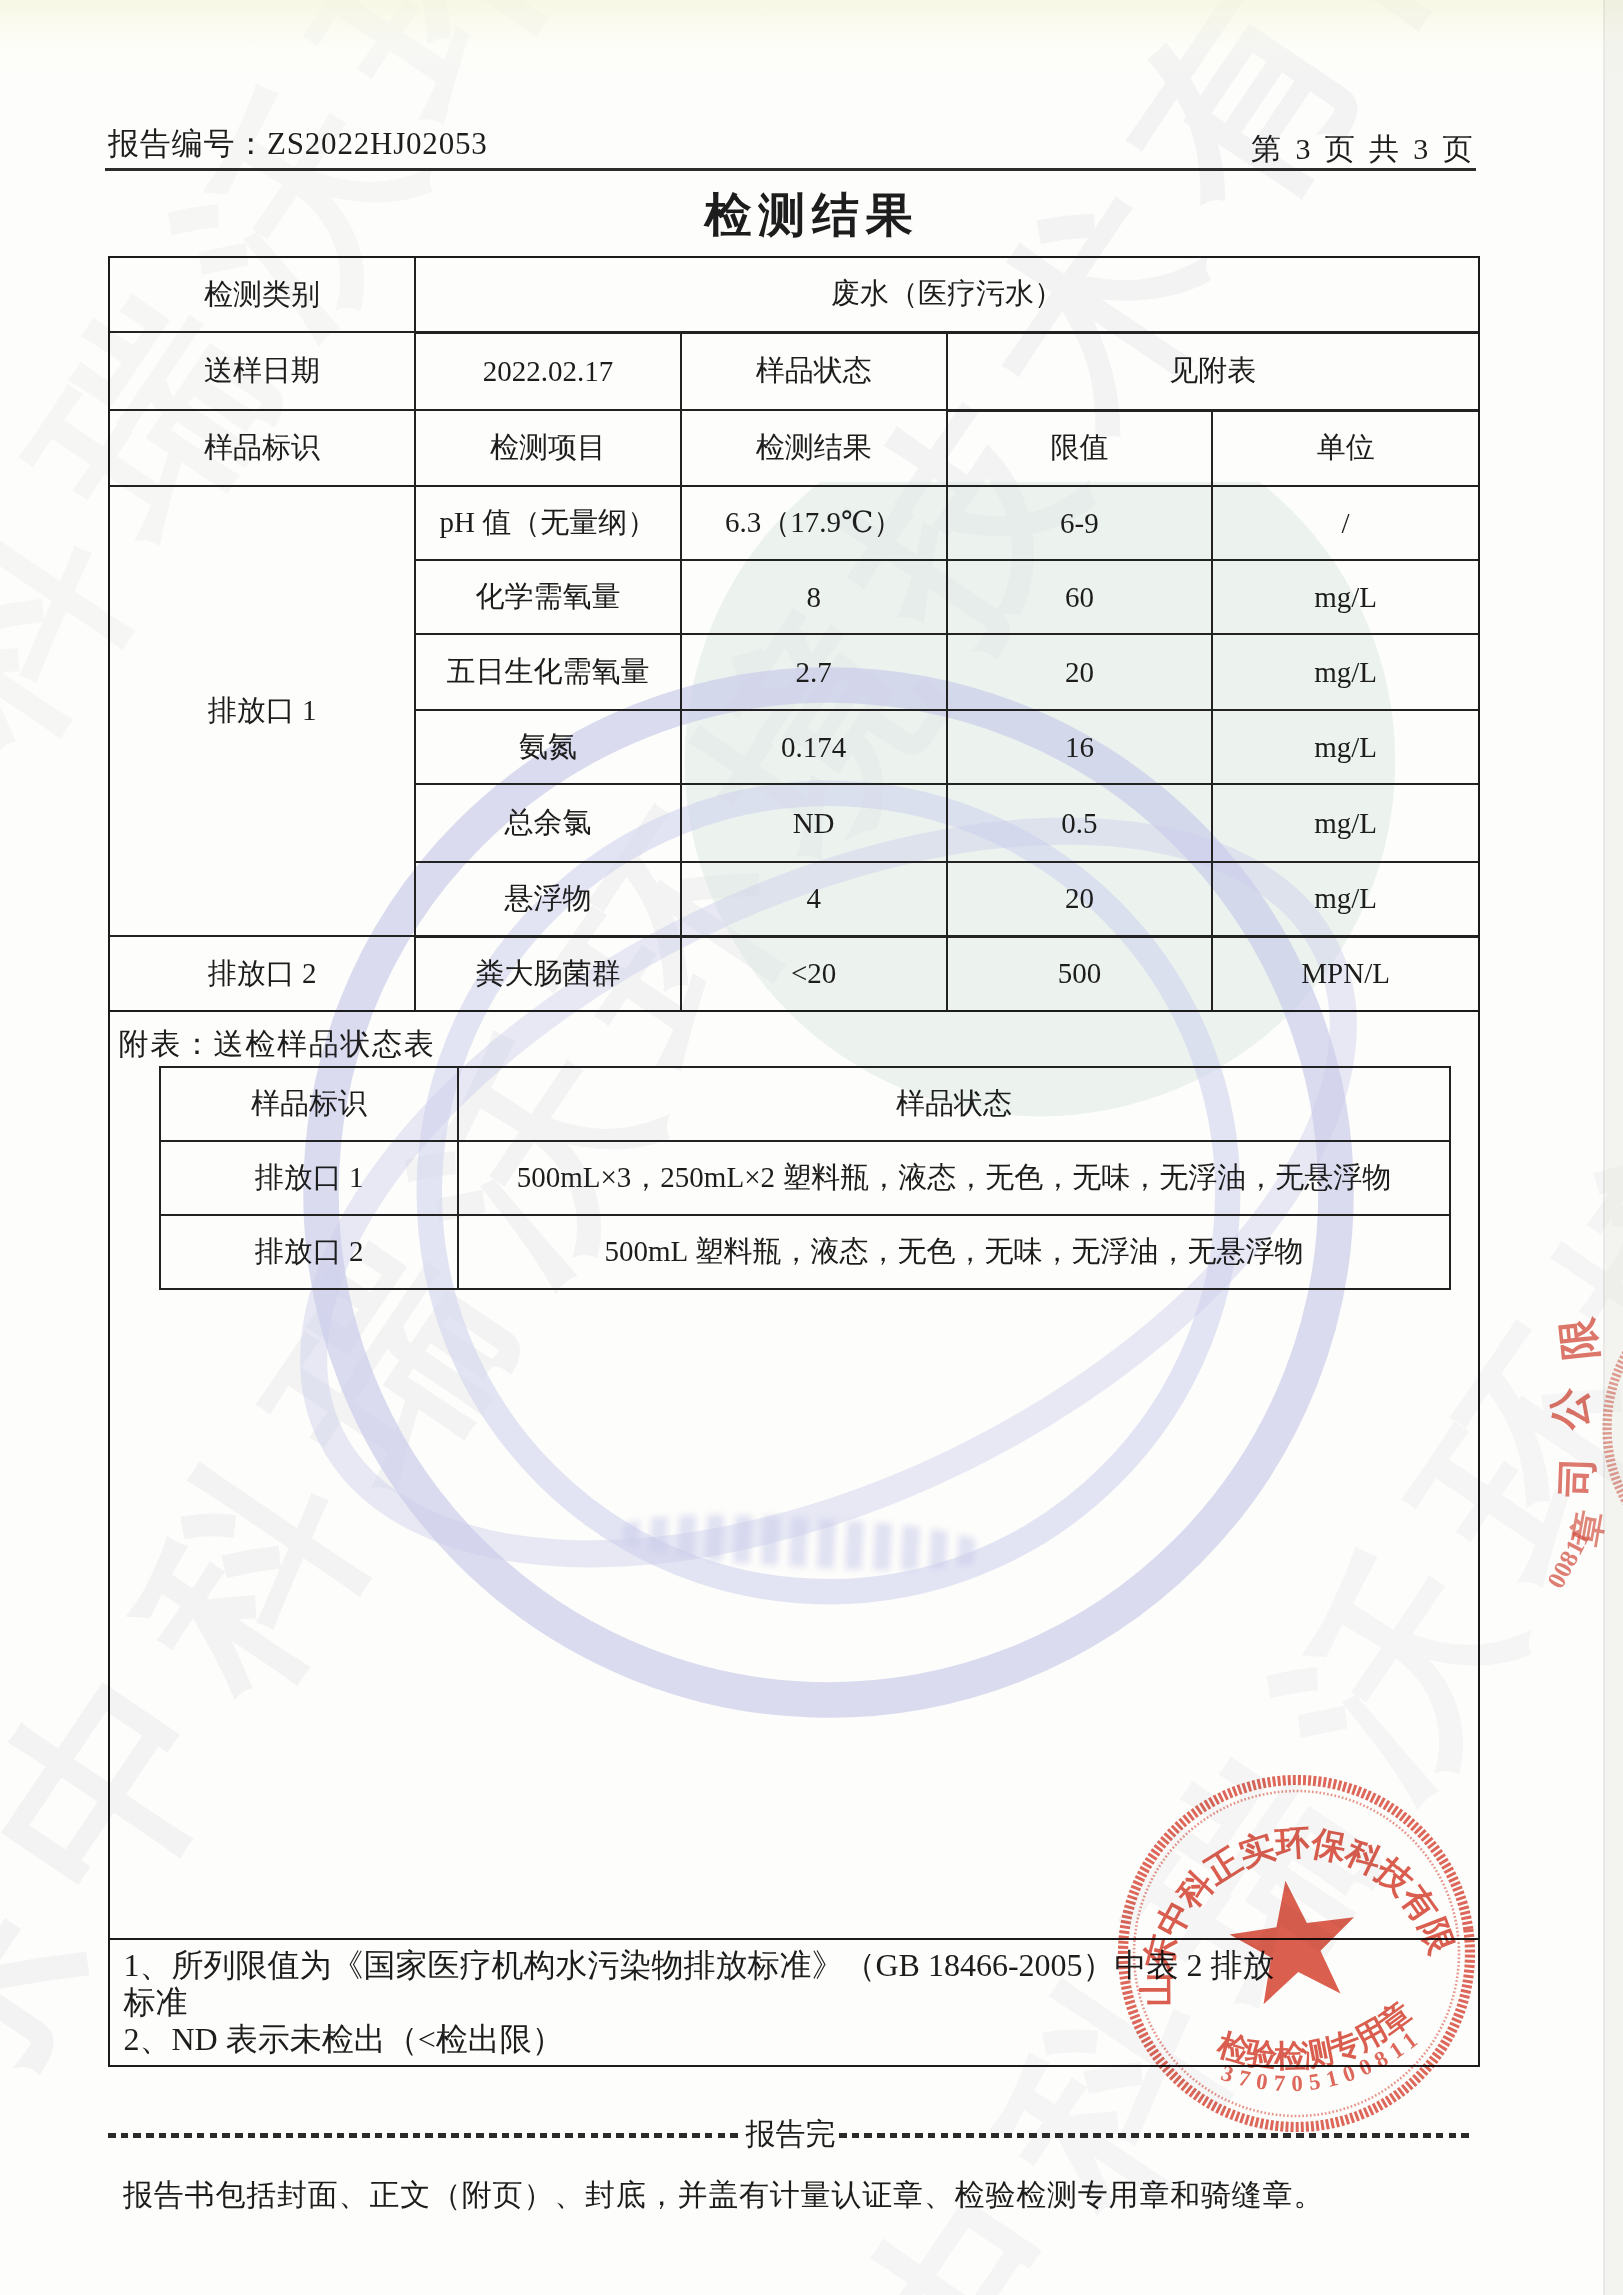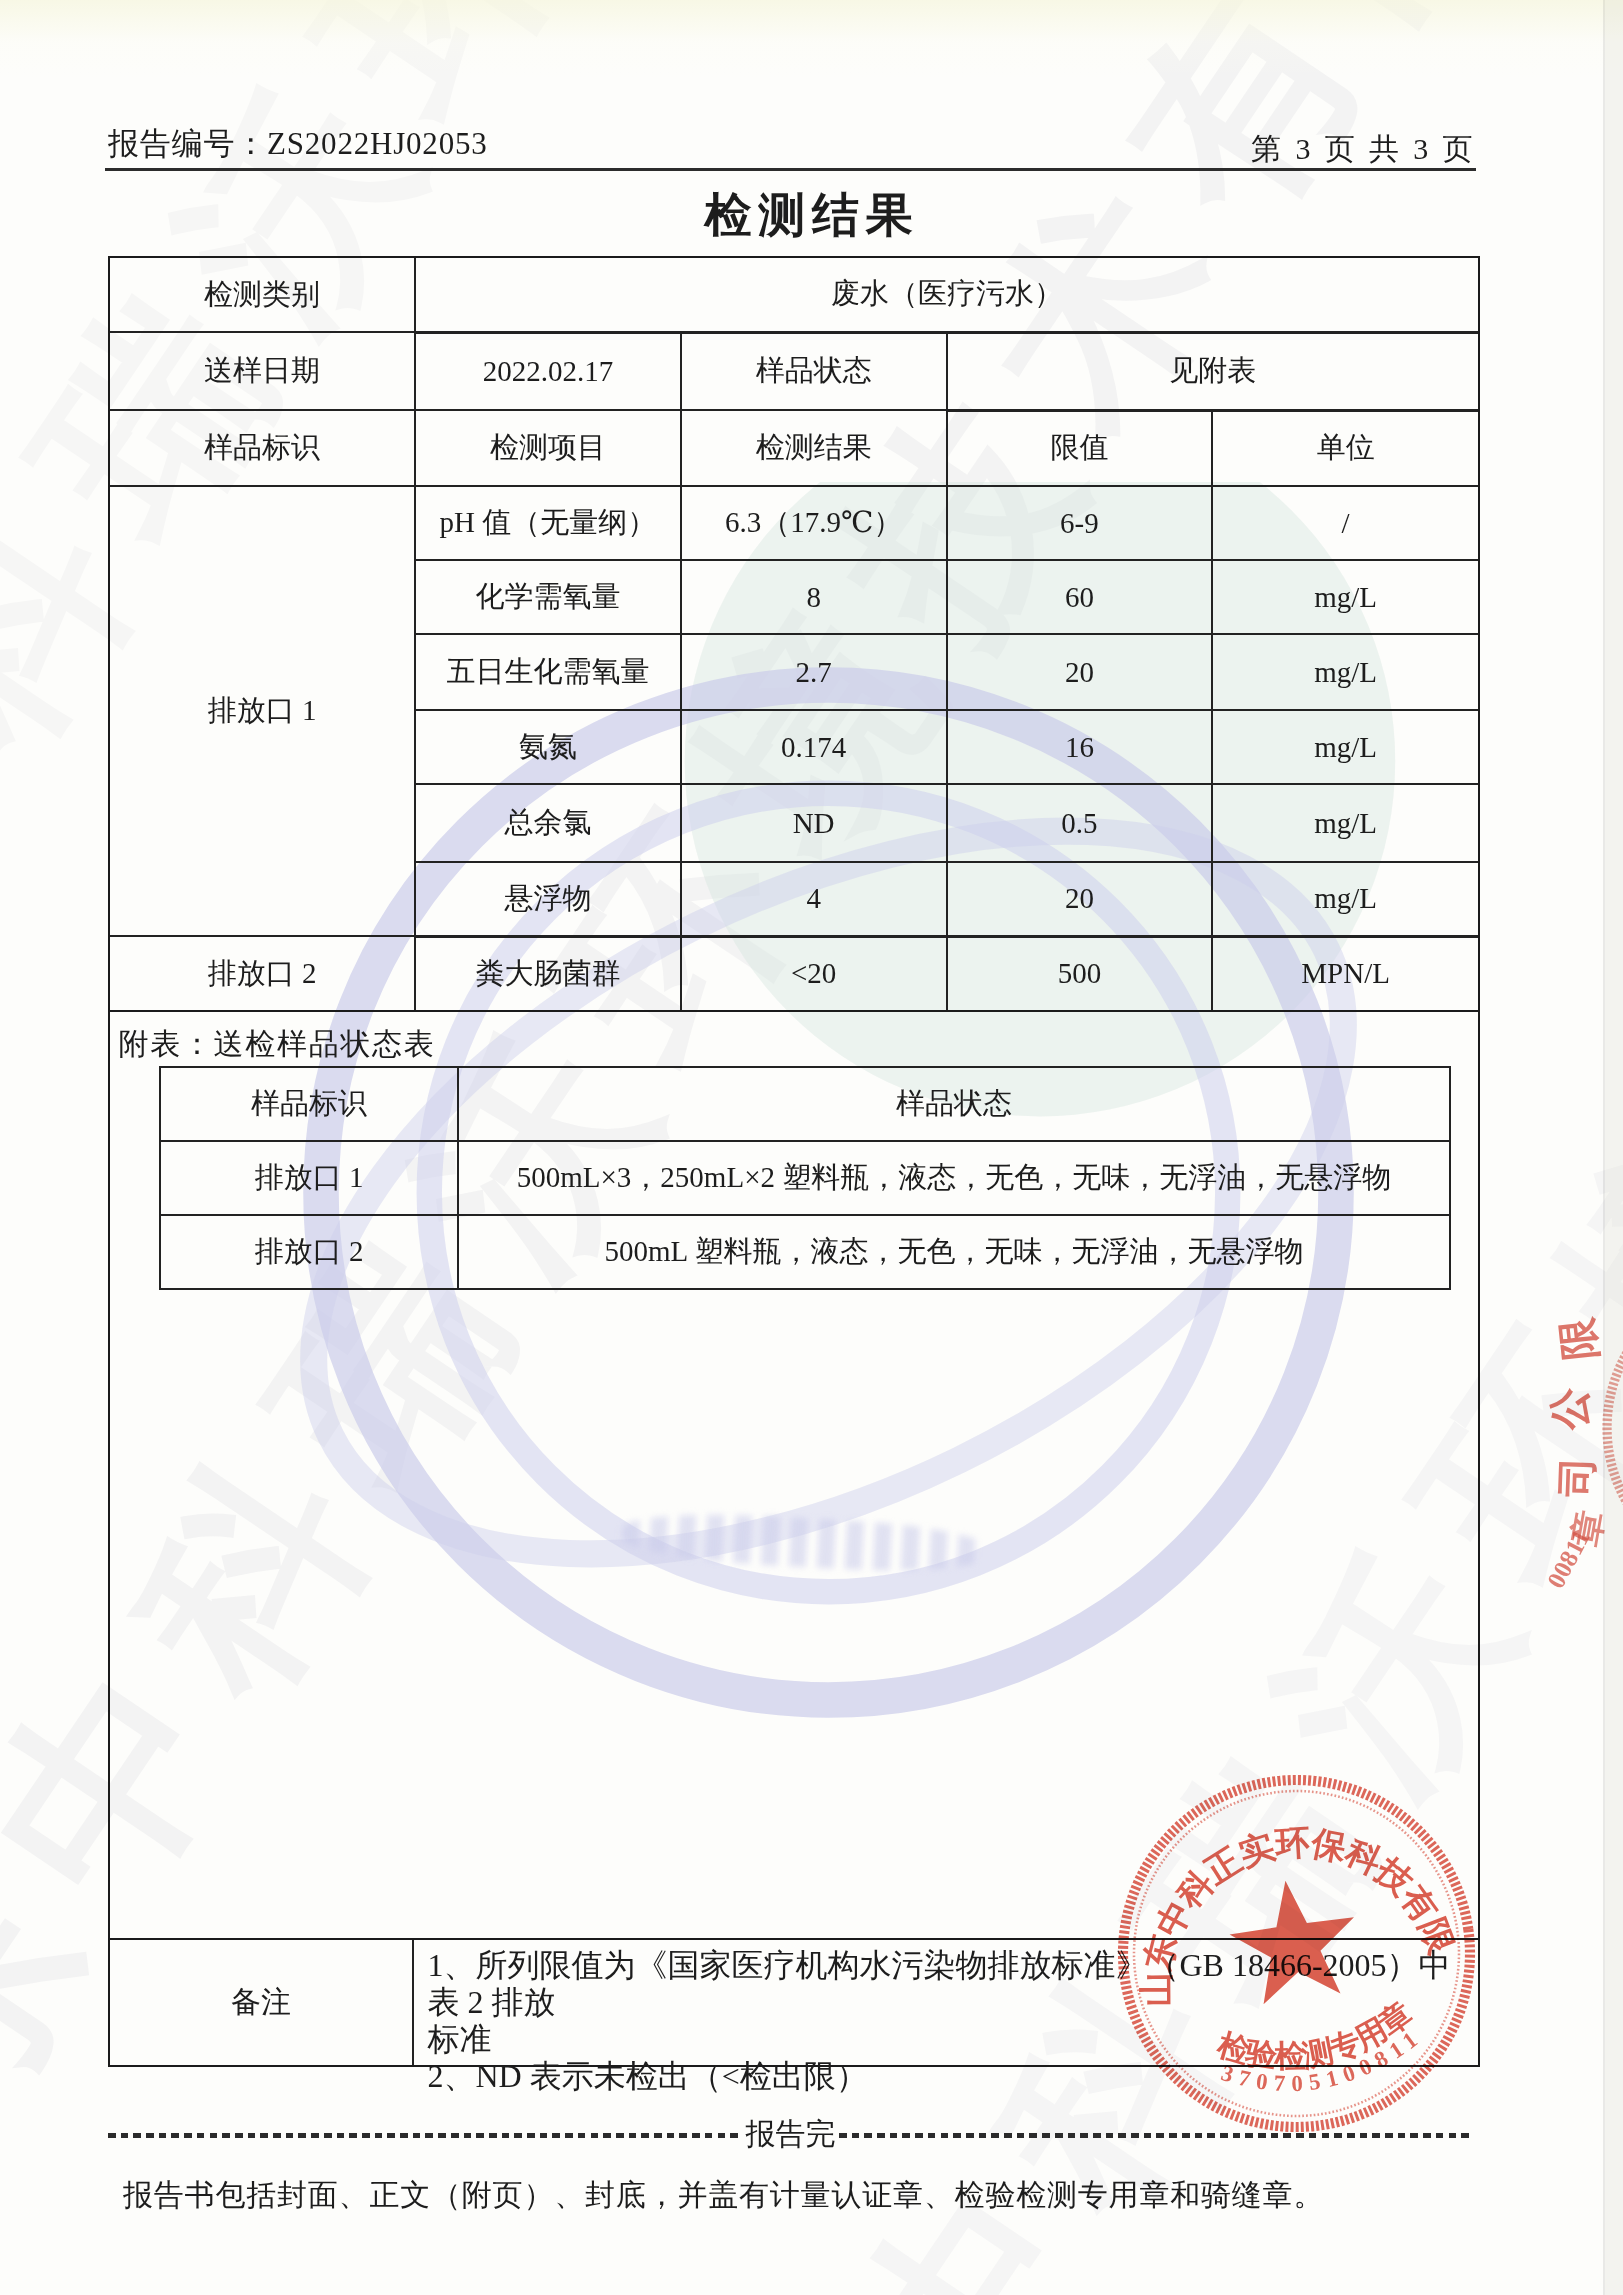--- a/index.html
+++ b/index.html
@@ -174,21 +174,20 @@
         </tr>
         <tr class="rh87">
           <td>排放口 2</td>
           <td>500mL 塑料瓶，液态，无色，无味，无浮油，无悬浮物</td>
         </tr>
       </tbody>
         </table>
     </div>
 
     <div class="remark">
-      <div class="remark-label">备注</div>
       <div class="remark-body">
         <div>1、所列限值为《国家医疗机构水污染物排放标准》（GB 18466-2005）中表 2 排放</div>
         <div>标准</div>
         <div>2、ND 表示未检出（&lt;检出限）</div>
       </div>
     </div>
   </div>
 
   <div class="endline">
     <div class="dash"></div>

